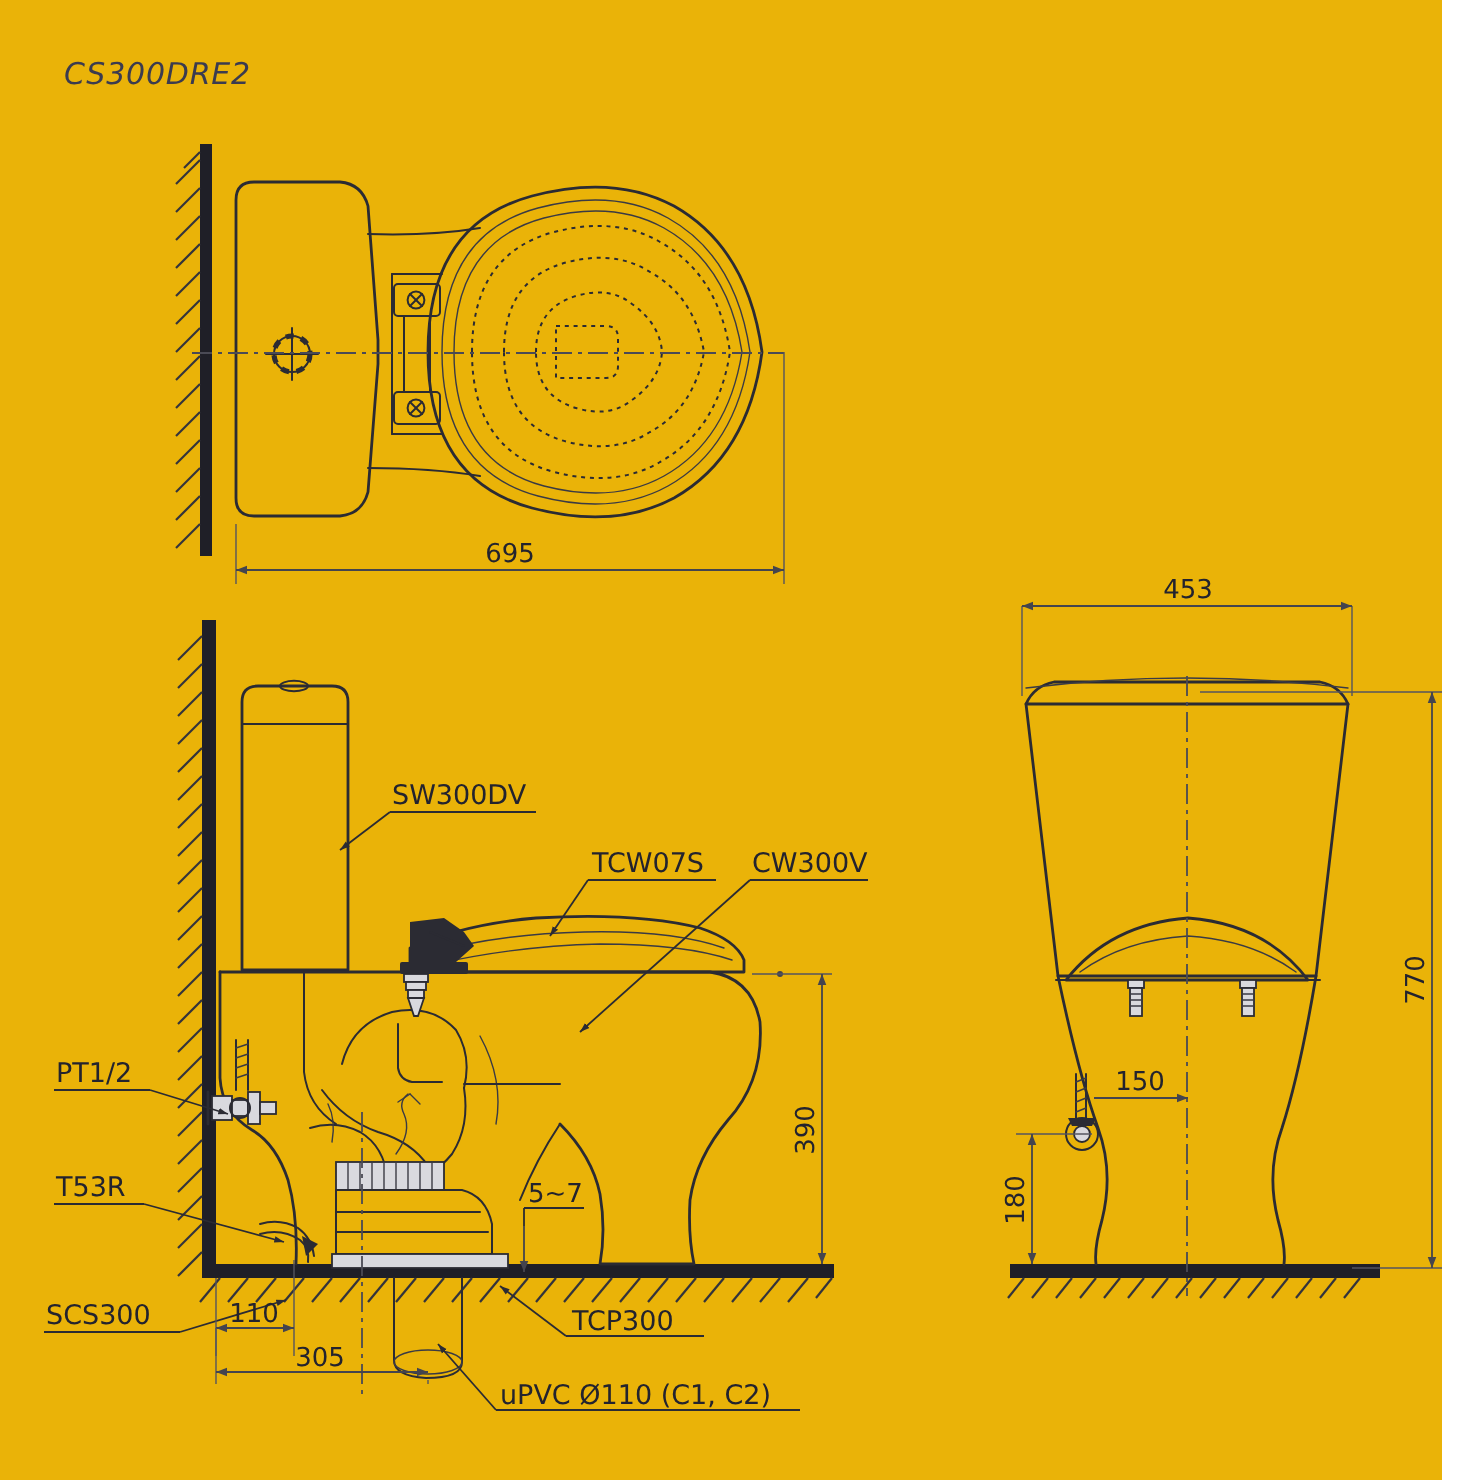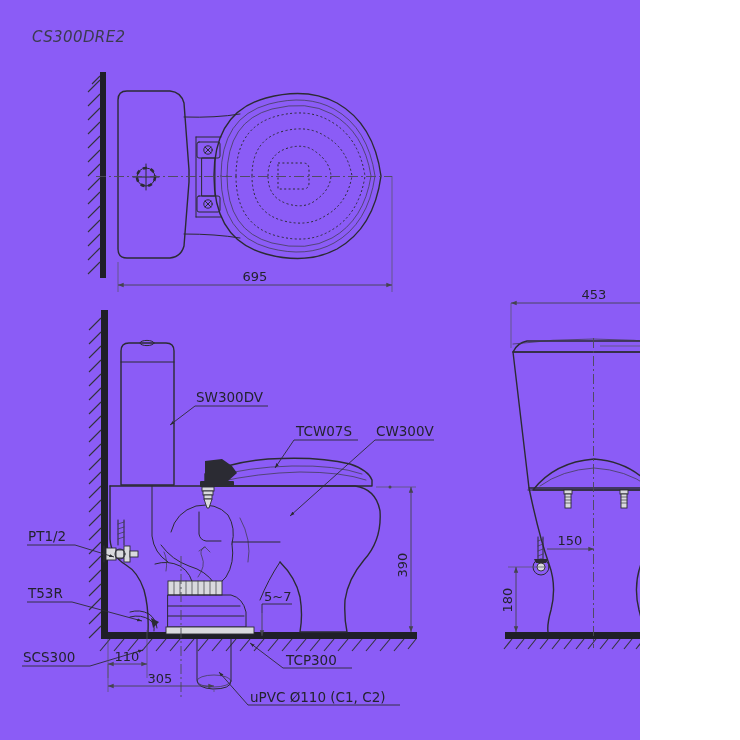--- a/index.html
+++ b/index.html
@@ -5,23 +5,23 @@
   html, body {
     margin: 0;
     padding: 0;
     background: #ffffff;
   }
   body {
     font-family: "Liberation Sans", sans-serif;
   }
   #page {
     position: relative;
-    width: 640px;
+    width: 721px;
     height: 740px;
-    background: #8b5cf6;
+    background: #eab308;
     overflow: hidden;
   }
   #drawing {
     position: absolute;
     left: 0;
     top: 0;
     width: 740px;
     height: 740px;
   }
   .title-text {

